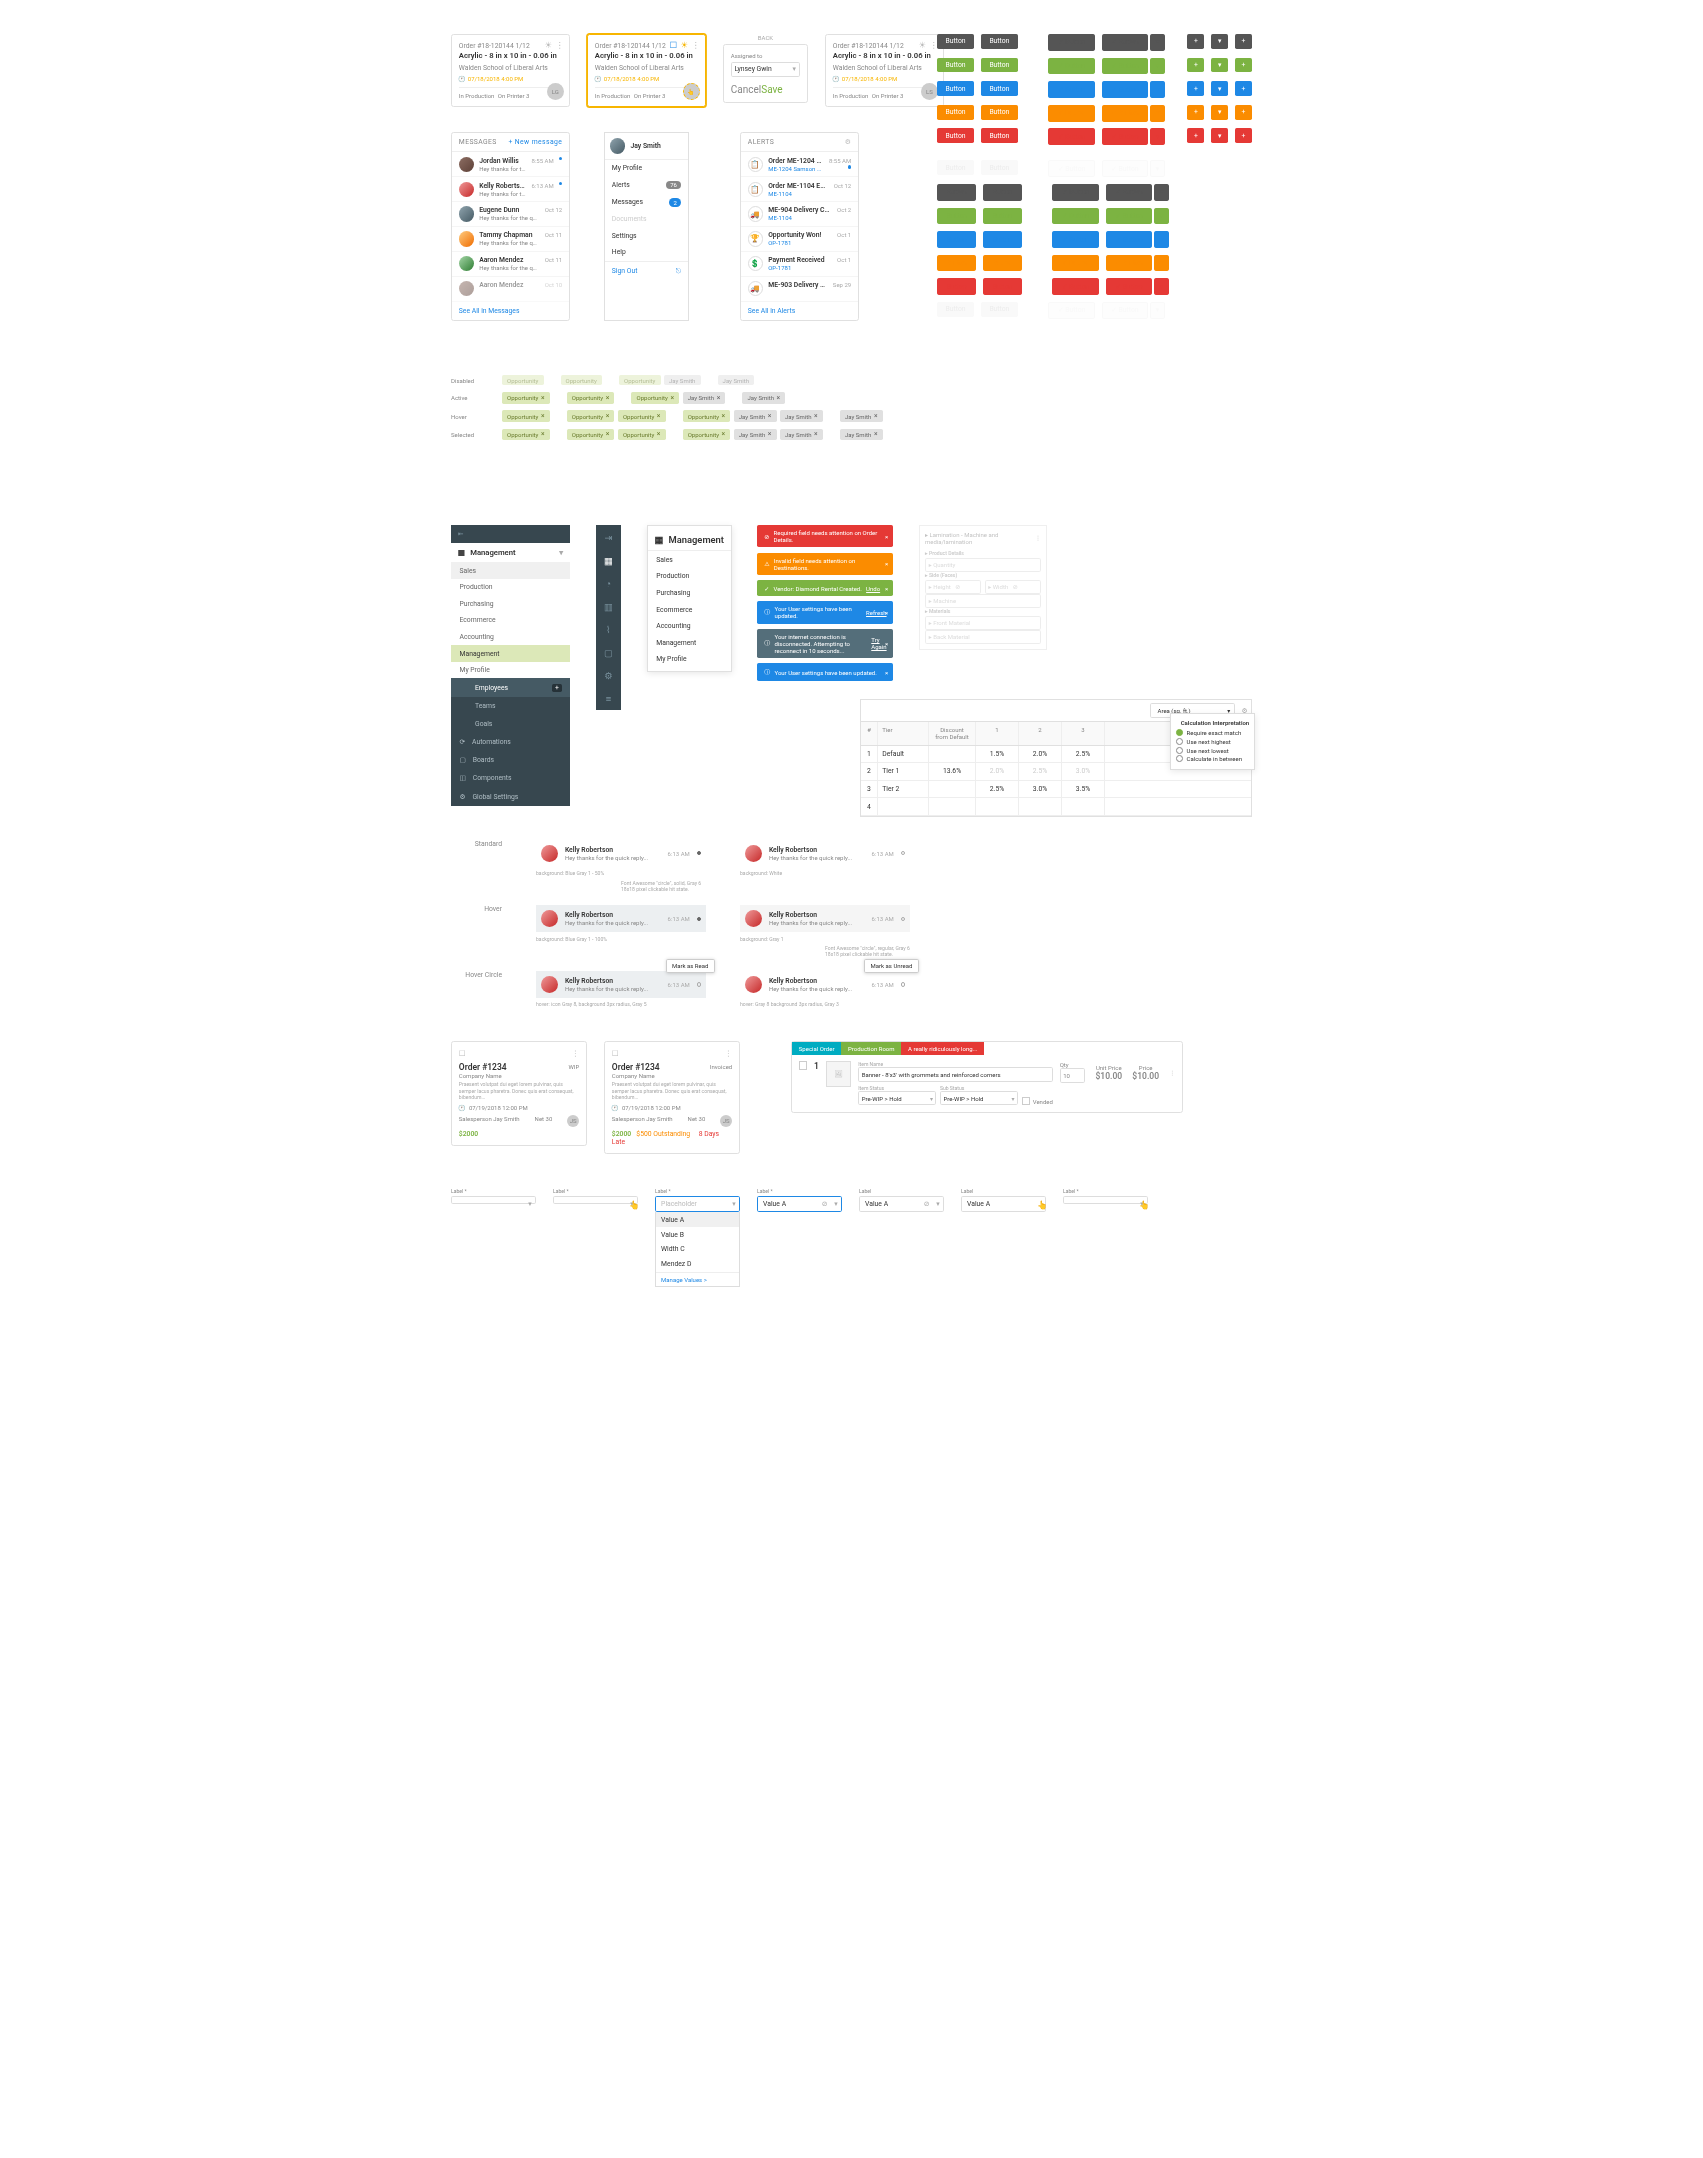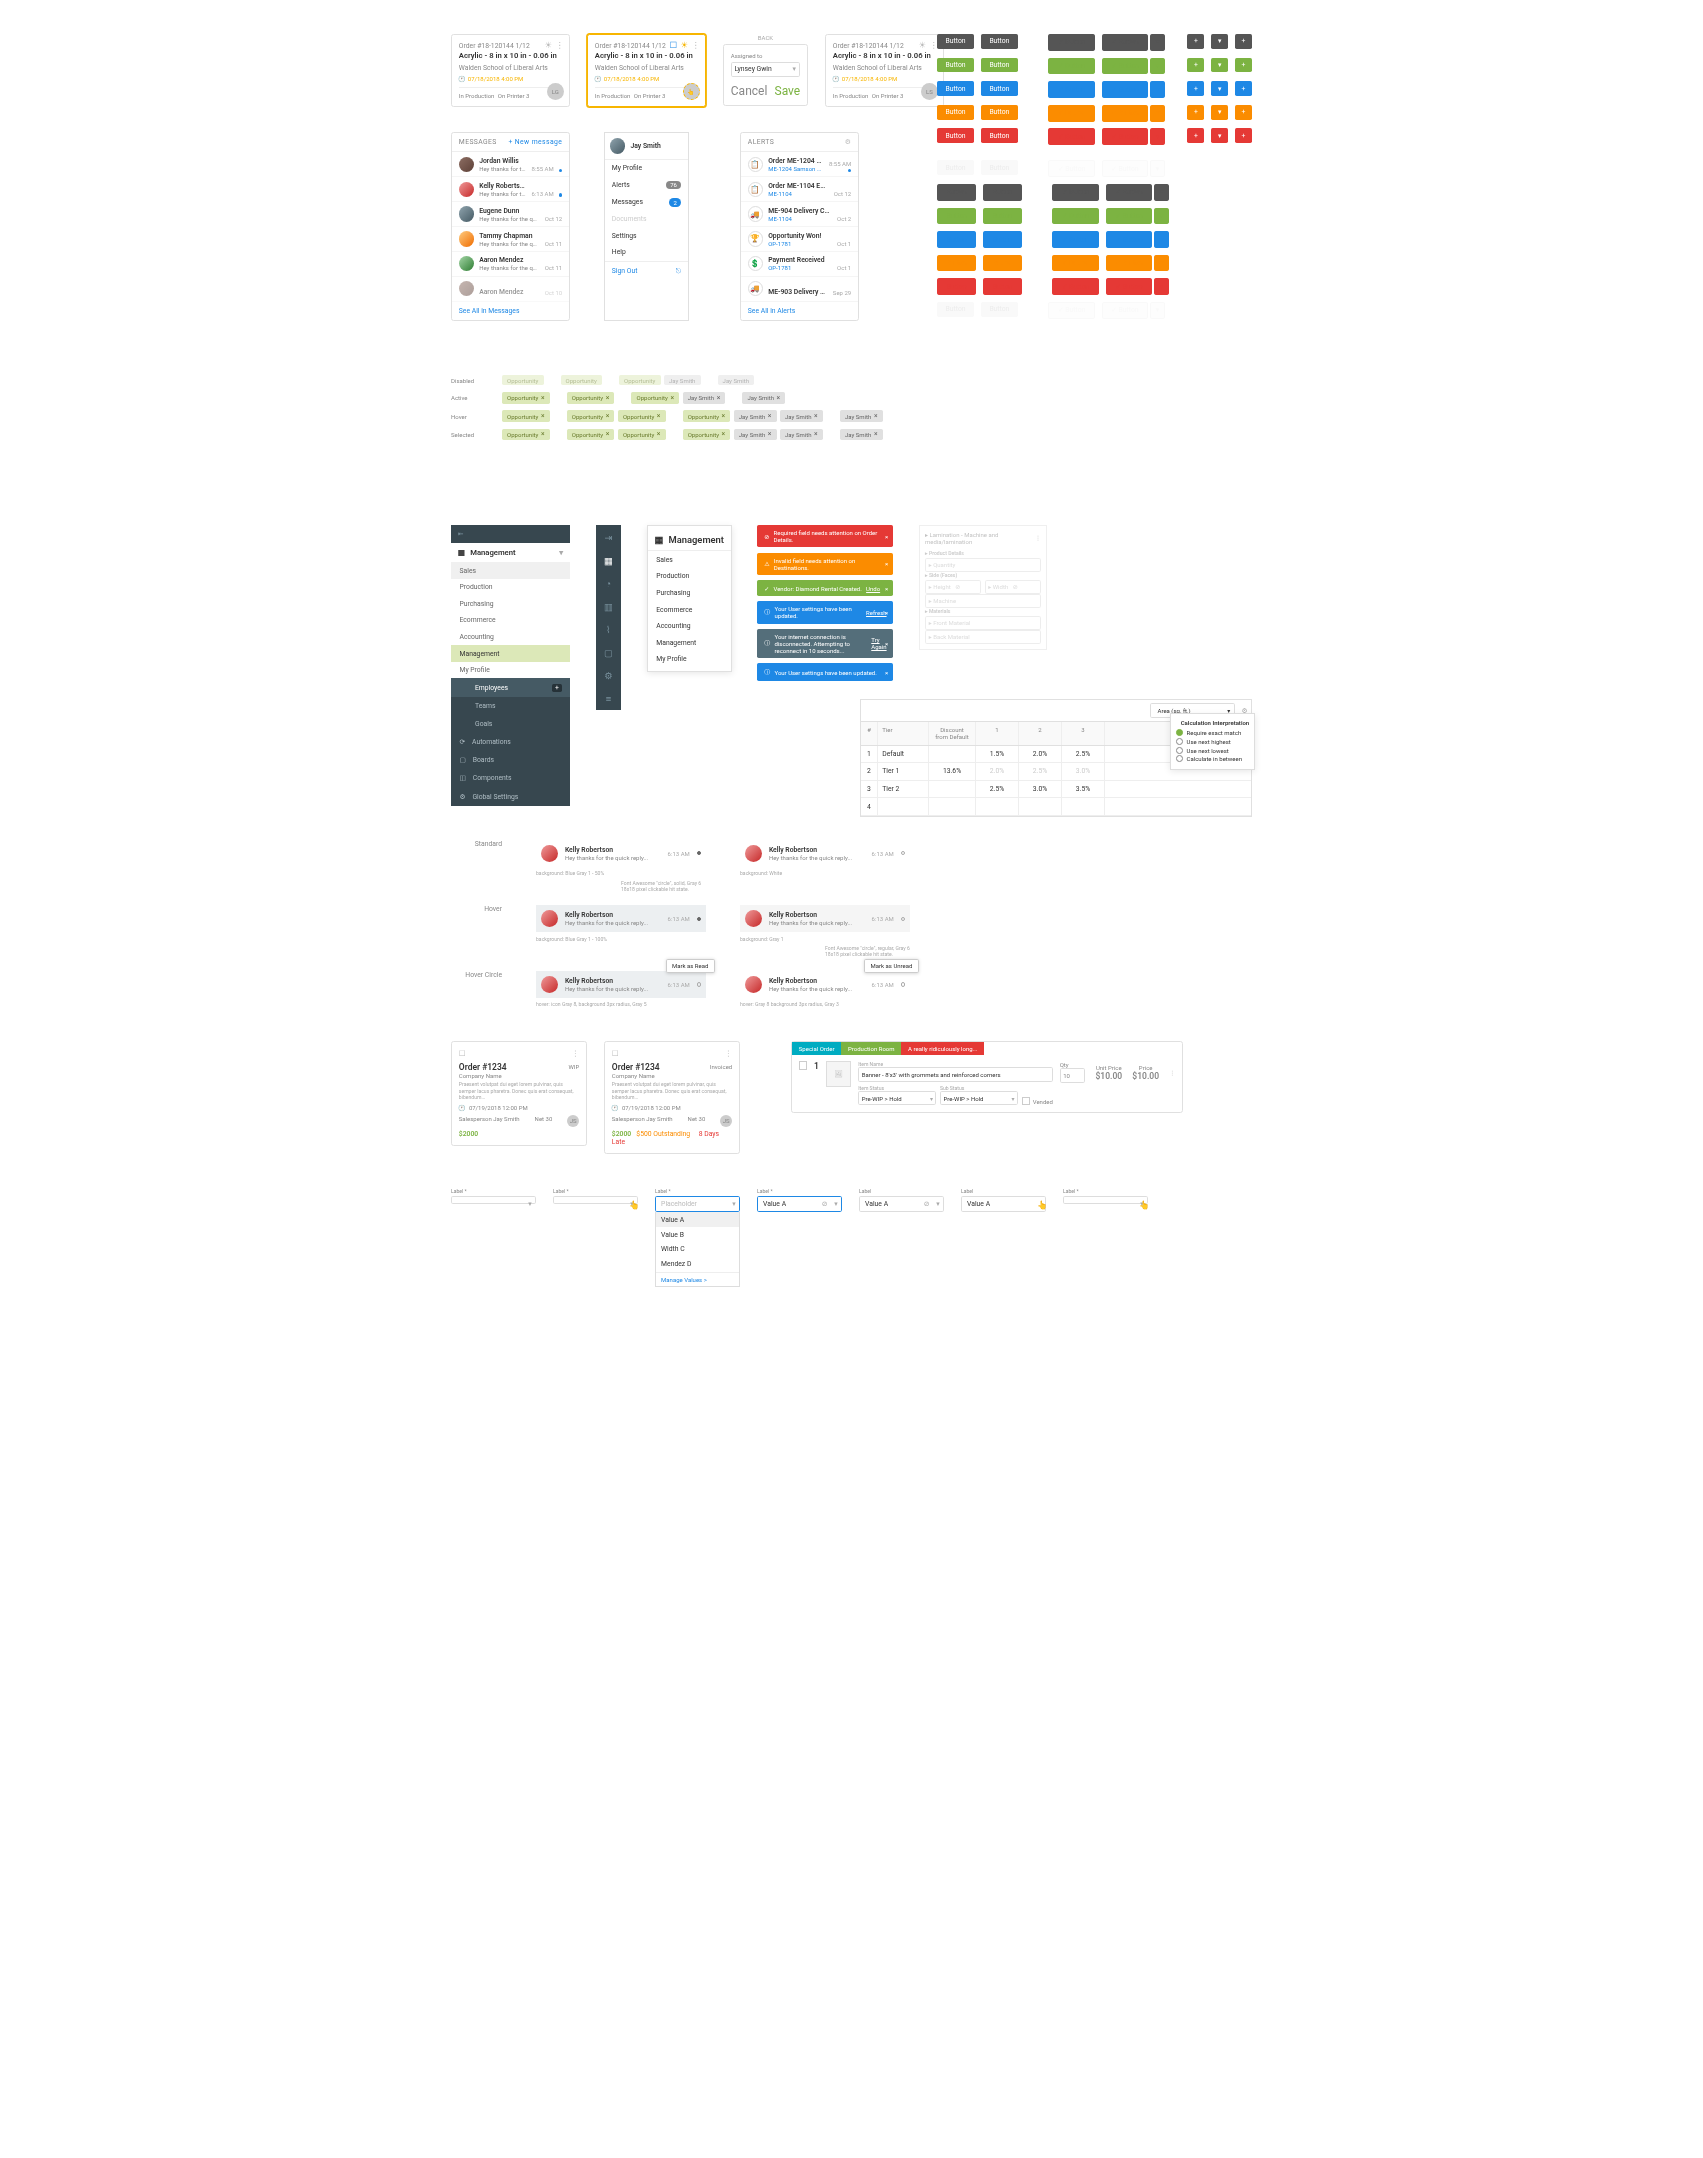--- a/index.html
+++ b/index.html
@@ -13,21 +13,21 @@
 .card-icons{position:absolute;top:5.1px;right:5.1px;display:flex;gap:3.4px;color:#bbb;font-size:8.5px}
 .card-label{font-size:6.8px;color:#888;margin-bottom:1.7px}
 .card-title{font-size:7.7px;font-weight:600;margin-bottom:3.4px}
 .card-sub{font-size:6.8px;color:#888;margin-bottom:3.4px}
 .card-date{font-size:6px;color:#f7b500;margin-bottom:5.1px}
 .card-footer{display:flex;gap:3.4px;font-size:6px;color:#888;border-top:0.9px solid #eee;padding-top:3.4px;align-items:center}
 .assign-card{width:85px;border:0.9px solid #e0e0e0;border-radius:2.6px;padding:6.8px;background:#fff}
 .assign-label{font-size:6px;color:#888;margin-bottom:2.6px}
 .assign-select{border:0.9px solid #ddd;padding:2.6px;font-size:6.8px;border-radius:1.7px;margin-bottom:6.8px;position:relative}
 .assign-select::after{content:"▾";position:absolute;right:3.4px;color:#aaa}
-.assign-footer{display:flex;justify-content:space-between;font-size:12px}
+.assign-footer{display:flex;font-size:10px}
 .assign-footer .cancel{color:#888}
 .assign-footer .save{color:#7cb342}
 .back-label{text-align:center;font-size:6px;color:#aaa;margin-bottom:3.4px}
 .avatar-circle{width:17px;height:17px;border-radius:50%;background:#ccc;position:absolute;right:5.1px;bottom:5.1px;font-size:6px;display:flex;align-items:center;justify-content:center;color:#888}
 
 
 .btn-section{position:absolute;right:0;top:0;display:flex;flex-direction:column;gap:6.8px}
 .btn-row{display:flex;gap:6.8px;align-items:flex-start}
 .btn{padding:3.4px 8.5px;border-radius:1.7px;font-size:6.8px;border:none;cursor:pointer;color:#fff;min-width:34px;text-align:center}
 .btn-ghost{background:#fff;border:0.9px solid}
@@ -40,21 +40,21 @@
 .btn-split{padding:3.4px 5.1px;min-width:0}
 .btn-icon{padding:3.4px;min-width:17px}
 .btn-chip{display:flex;gap:1.7px}
 .disabled{opacity:.35}
 
 
 .panels-row{display:flex;gap:34px;margin-bottom:34px}
 .panel{width:119px;border:0.9px solid #e0e0e0;border-radius:2.6px;background:#fff}
 .panel-head{display:flex;justify-content:space-between;padding:5.1px 6.8px;border-bottom:0.9px solid #eee;font-size:6.8px;text-transform:uppercase;color:#888;letter-spacing:0.4px}
 .panel-head .action{color:#1e88e5;text-transform:none}
-.panel-item{display:flex;align-items:flex-end;padding:4.3px 6.8px;gap:5.1px;border-bottom:0.9px solid #f5f5f5}
+.panel-item{display:flex;align-items:flex-start;padding:4.3px 6.8px;gap:5.1px;border-bottom:0.9px solid #f5f5f5}
 .panel-item.dim{opacity:.5}
 .pi-avatar{width:15.3px;height:15.3px;border-radius:50%;background:#ccc;flex-shrink:0;background-size:cover}
 .pi-icon{width:15.3px;height:15.3px;border-radius:50%;border:0.9px solid #ddd;flex-shrink:0;display:flex;align-items:center;justify-content:center;font-size:7.7px}
 .pi-body{flex:1;min-width:0}
 .pi-name{font-size:6.8px;font-weight:600;white-space:nowrap;overflow:hidden;text-overflow:ellipsis}
 .pi-sub{font-size:6px;color:#888;white-space:nowrap;overflow:hidden;text-overflow:ellipsis}
 .pi-time{font-size:6px;color:#aaa}
 .pi-dot{width:3.4px;height:3.4px;border-radius:50%;background:#1e88e5}
 .panel-foot{padding:5.1px 6.8px;font-size:6.8px;color:#1e88e5}
 .profile-panel{width:85px;border:0.9px solid #e0e0e0;background:#fff}

